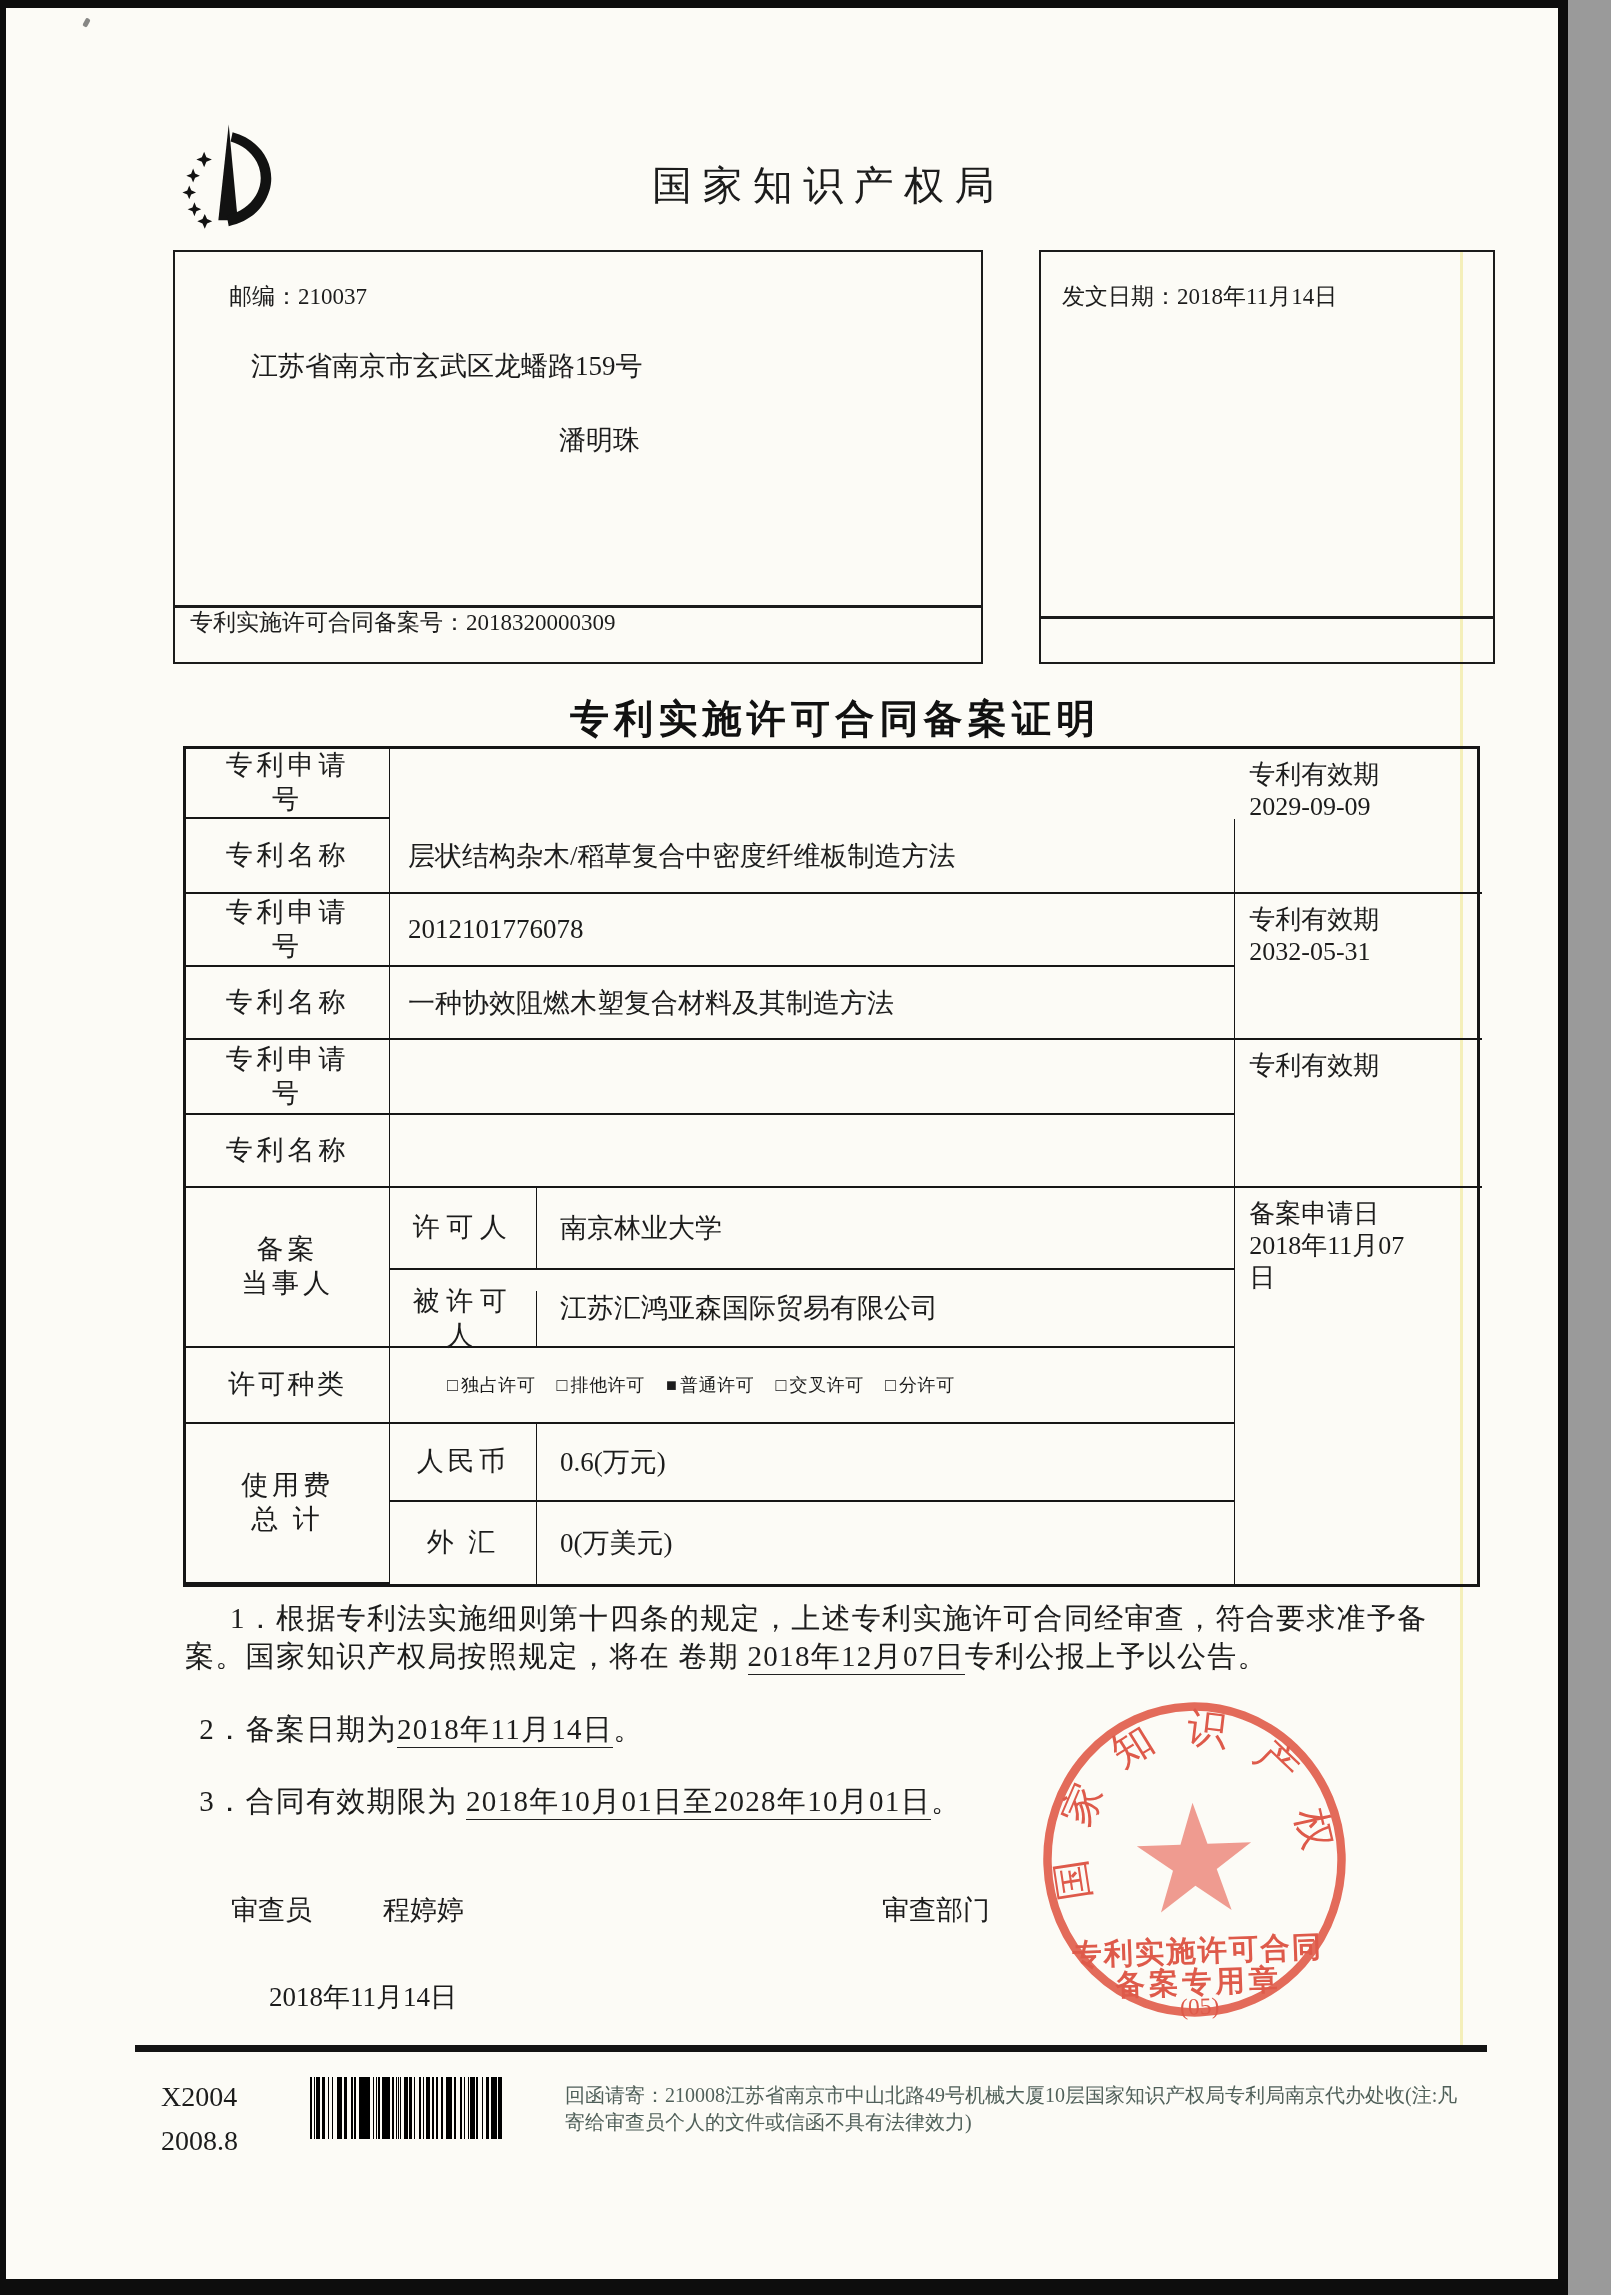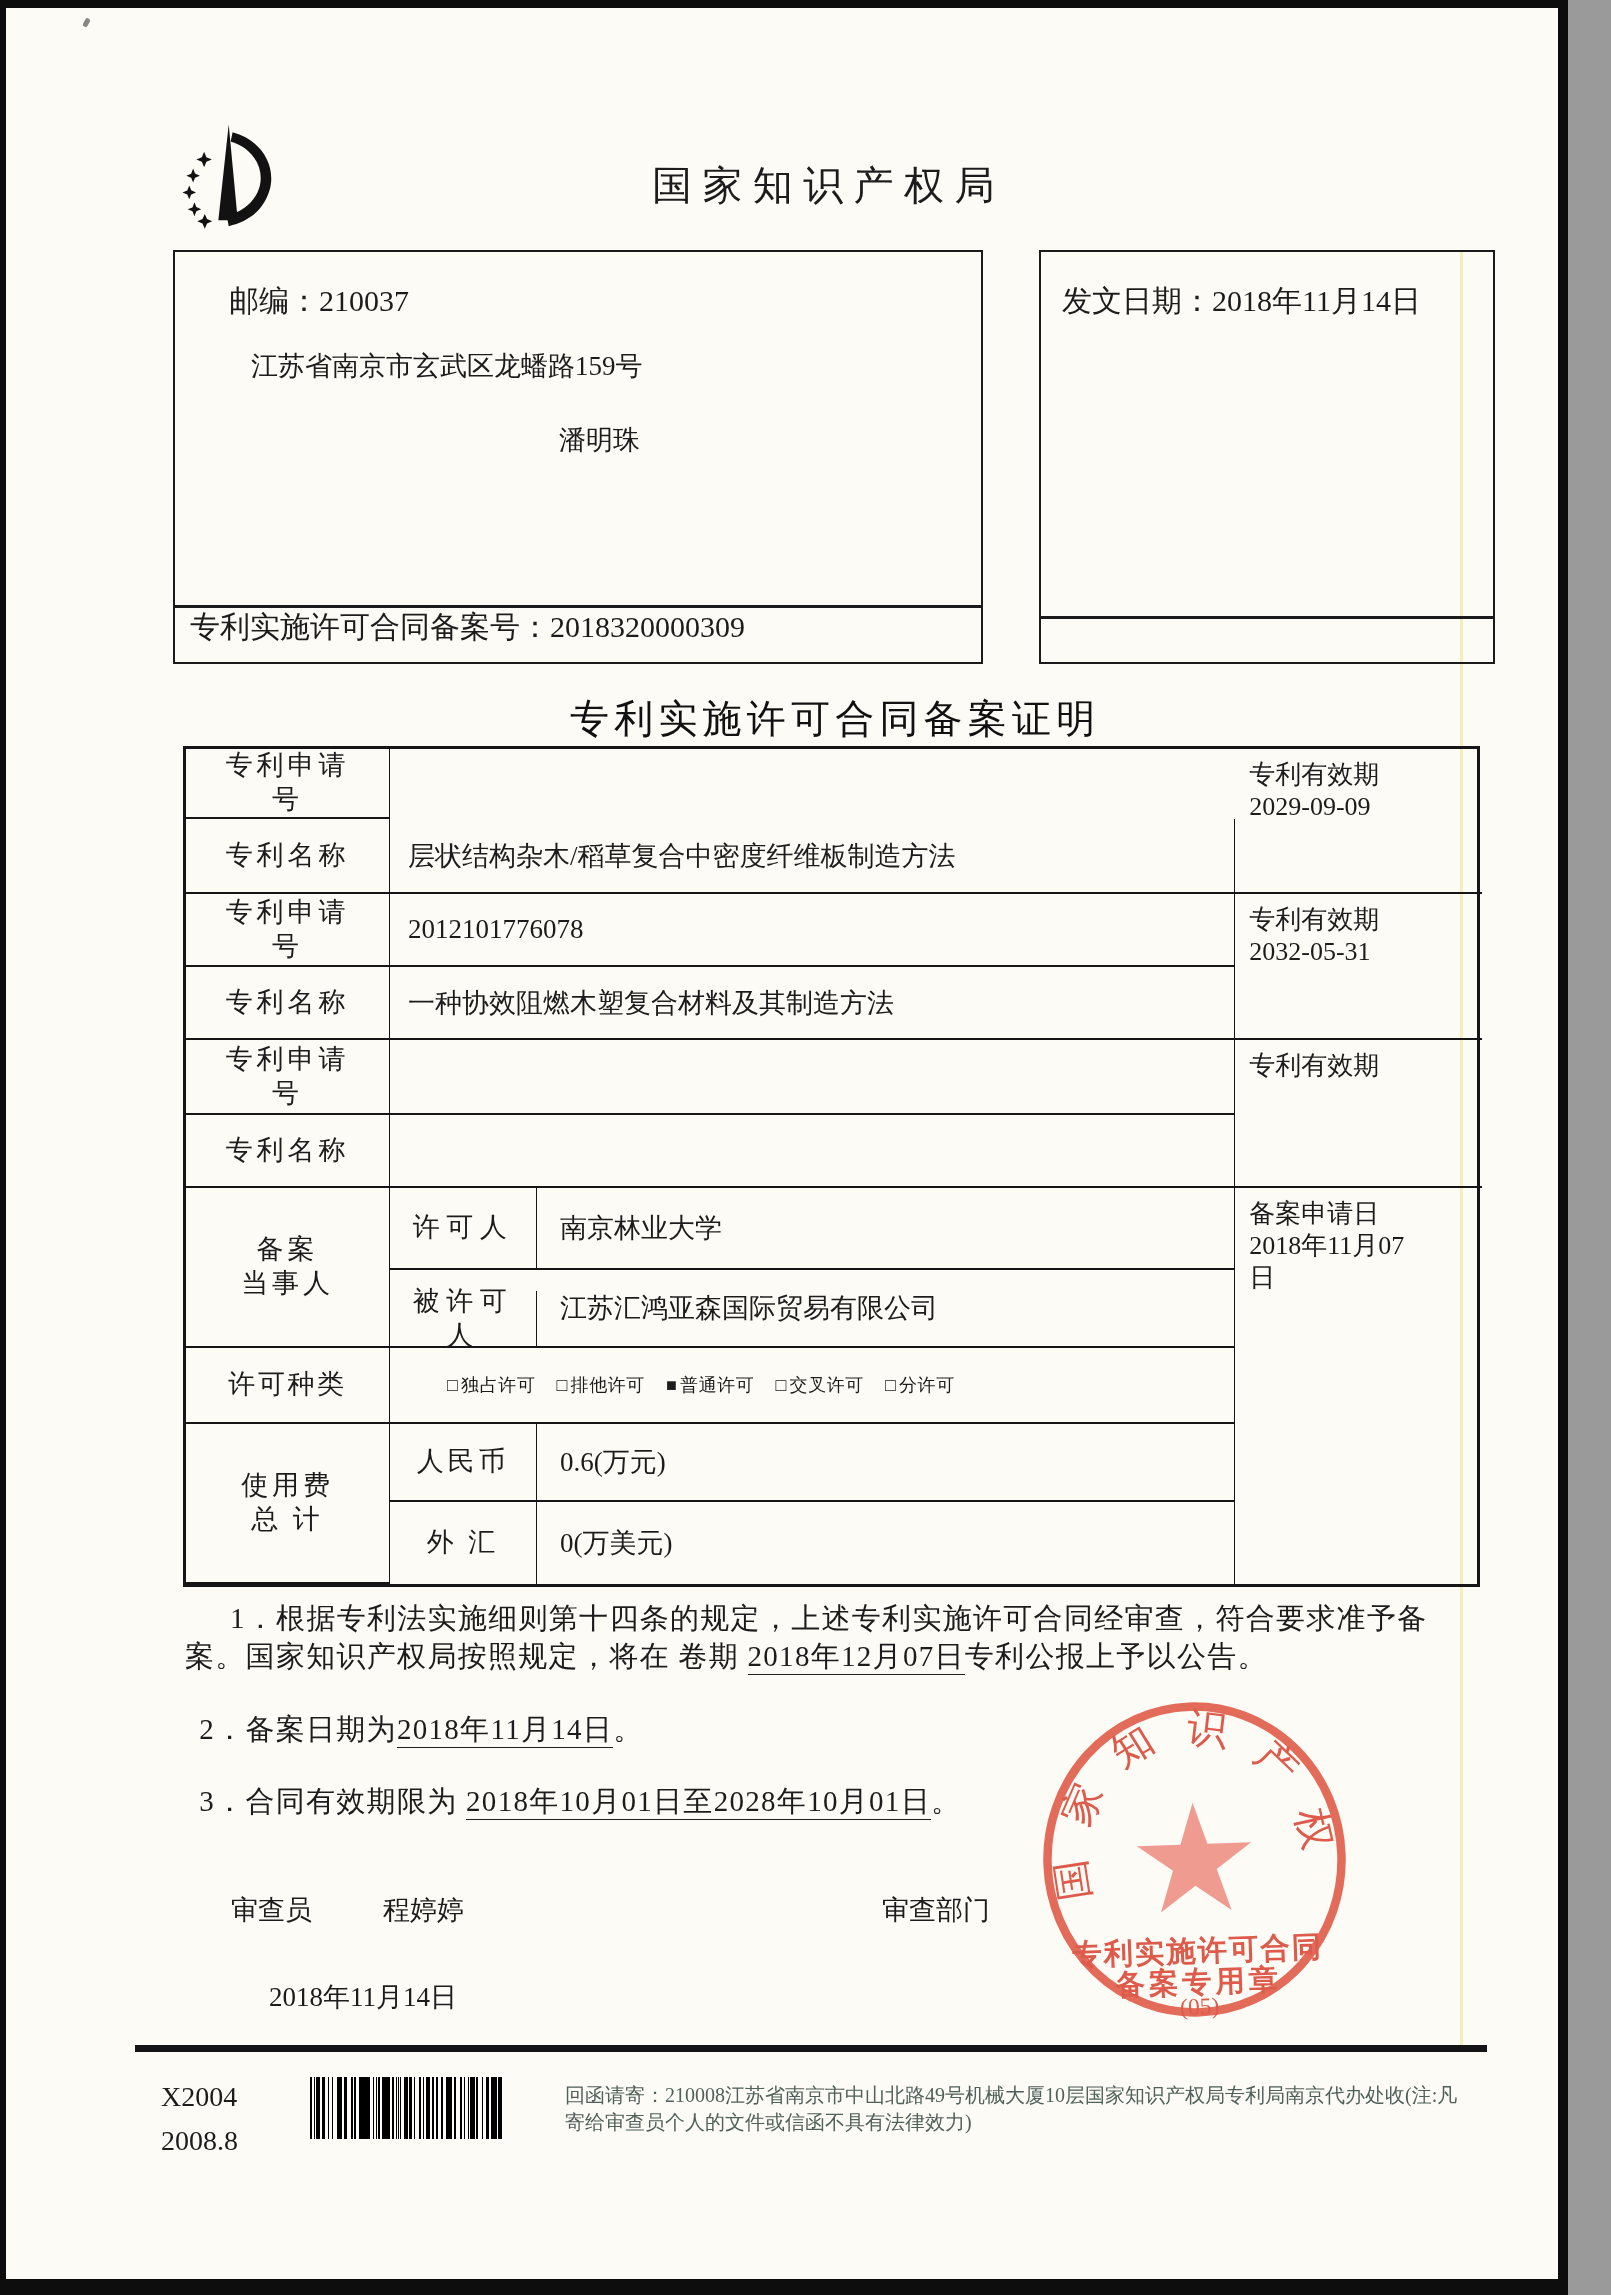--- a/index.html
+++ b/index.html
@@ -18,24 +18,24 @@
   .logo{position:absolute;left:174px;top:122px;width:112px;height:110px;}
   .agency-title{position:absolute;left:652px;top:158px;font-size:40px;letter-spacing:10.4px;white-space:nowrap;}
 
   
   .hbox{position:absolute;border:2.6px solid #1b1b1b;background:transparent;}
   .box-left{left:173px;top:250px;width:806px;height:410px;}
   .box-right{left:1039px;top:250px;width:452px;height:410px;}
   .hbox .divider{position:absolute;left:0;width:100%;height:2.6px;background:#1b1b1b;}
   .box-left .divider{top:353px;}
   .box-right .divider{top:364px;}
-  .hbox .txt{position:absolute;font-size:30px;white-space:nowrap;}
-
-  
-  .doc-title{position:absolute;left:570px;top:692px;font-size:39px;font-weight:400;letter-spacing:5.2px;
+  .hbox .txt{position:absolute;font-size:23px;white-space:nowrap;}
+
+  
+  .doc-title{position:absolute;left:570px;top:692px;font-size:39px;font-weight:700;letter-spacing:5.2px;
              font-family:"Liberation Sans","DejaVu Sans",sans-serif;white-space:nowrap;color:#111;}
 
   
   .cert-table{position:absolute;left:183px;top:746px;width:1297px;
     display:grid;
     grid-template-columns:204px 147px 698px 247px;
     grid-template-rows:70px 75px 73px 73px 75px 73px 82px 78px 76px 78px 82px;
     border:3.2px solid #161616;box-sizing:border-box;font-size:27px;}
   .cell{border-right:1.9px solid #161616;border-bottom:2.6px solid #161616;box-sizing:border-box;
         display:flex;align-items:center;min-width:0;}

